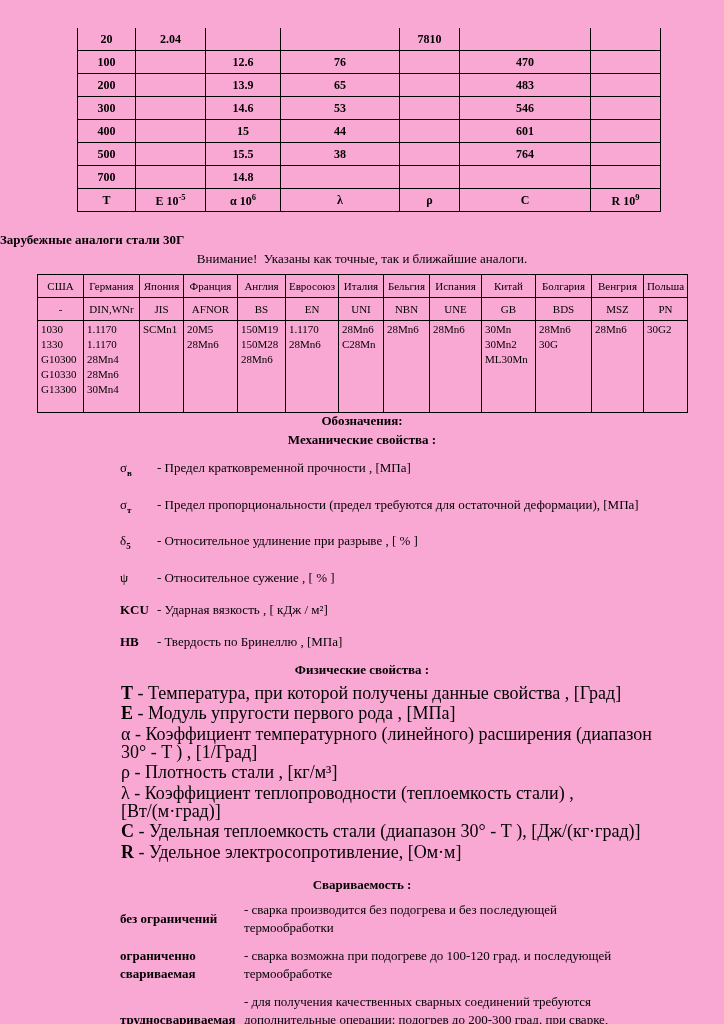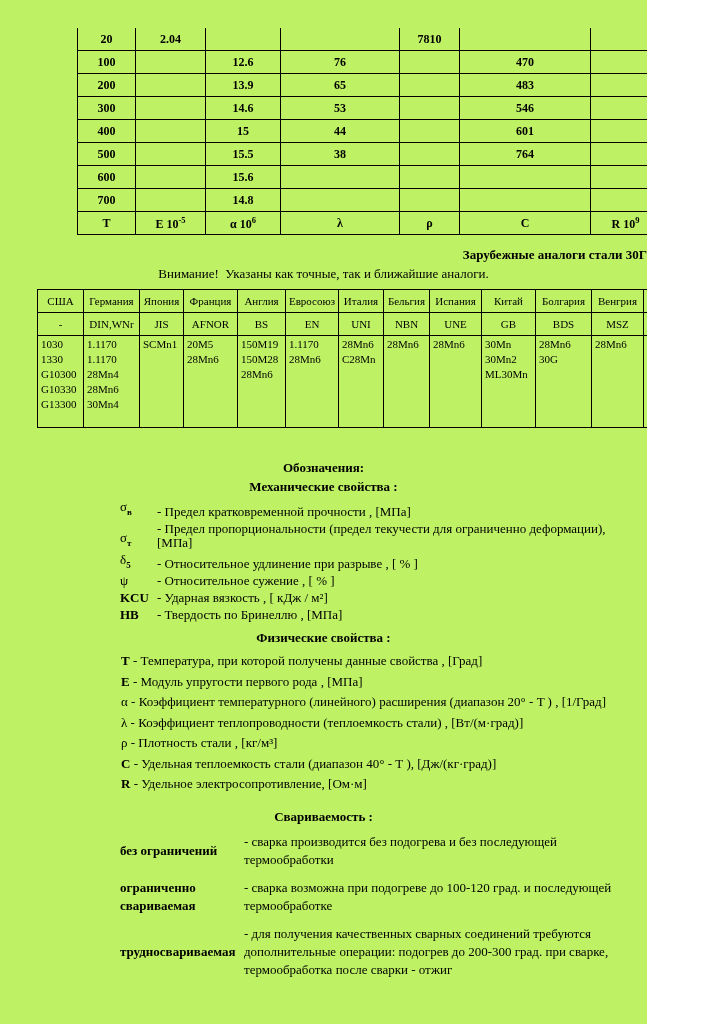--- a/index.html
+++ b/index.html
@@ -1,19 +1,19 @@
 <!DOCTYPE html>
 <html><head>
 <meta charset="utf-8">
 <style>
   html,body{margin:0;padding:0;background:#fff;}
   .page{
     position:relative;
-    width:647px;height:1024px;
-    background:#bef264;color:#000;
+    width:724px;height:1024px;
+    background:#f9a8d4;color:#000;
     font-family:"Liberation Serif","DejaVu Serif",serif;
     overflow:hidden;
   }
   
   table{border-collapse:collapse;}
   .props-table{
     table-layout:fixed;width:583px;
     margin:28px 0 0 77px;
     font-size:12px;
   }
@@ -22,22 +22,22 @@
     height:22px;
     text-align:center;
     font-weight:bold;
     padding:0 2px;
     overflow:hidden;
   }
   .props-table tr.first-row td{border-top:none;}
   .props-table sup{font-size:8.5px;vertical-align:super;letter-spacing:0;}
   
   .analogs-title{
-    margin-top:12px;
-    text-align:right;font-weight:bold;font-size:13px;
+    margin-top:20px;
+    text-align:left;font-weight:bold;font-size:13px;
   }
   .analogs-attention{
     margin-top:3px;
     text-align:center;font-size:13px;
     white-space:pre-wrap;
   }
   .analogs-table{
     table-layout:fixed;width:650px;
     margin:7px 0 0 37px;
     font-size:11px;
@@ -51,38 +51,38 @@
   .analogs-table tr.hdr td{height:20px;}
   .analogs-table tr.vals td{
     vertical-align:top;text-align:left;
     padding:1px 1px 8px 3px;
     height:82px;line-height:15px;
   }
   
   .heading{
     text-align:center;font-weight:bold;font-size:13px;
   }
-  .h-designations{margin-top:32px;}
+  .h-designations{}
   .h-mechanical{margin-top:3px;}
   .h-physical{margin-top:8px;}
   .h-weldability{margin-top:16px;}
   .def-list{margin-top:5px;}
   .def-row{
-    display:flex;align-items:flex-end;
-    margin:0 0 3px 120px;
-    font-size:13px;line-height:14px;
+    display:flex;align-items:flex-start;
+    margin:8px 0 3px 120px;
+    font-size:13px;line-height:24px;
   }
   .def-sym{flex:none;width:37px;}
   .def-sym.b{font-weight:bold;}
   .def-sym sub{font-size:9px;font-weight:bold;vertical-align:sub;}
   .def-text{width:485px;}
   .phys-list{margin-top:6px;}
   .phys-row{
     margin:0 0 2.5px 121px;
-    font-size:13px;line-height:18px;width:540px;
+    font-size:18px;line-height:18px;width:540px;
   }
   .phys-sym.b{font-weight:bold;}
   
   .weld-list{margin-top:8px;}
   .weld-row{
     display:flex;align-items:center;
     margin:0 0 10px 120px;
     font-size:13px;line-height:18px;
   }
   .weld-term{flex:none;width:124px;font-weight:bold;}
@@ -149,29 +149,20 @@
           <td>601</td>
           <td></td>
         </tr>
         <tr>
           <td>500</td>
           <td></td>
           <td>15.5</td>
           <td>38</td>
           <td></td>
           <td>764</td>
-          <td></td>
-        </tr>
-        <tr>
-          <td>600</td>
-          <td></td>
-          <td>15.6</td>
-          <td></td>
-          <td></td>
-          <td></td>
           <td></td>
         </tr>
         <tr>
           <td>700</td>
           <td></td>
           <td>14.8</td>
           <td></td>
           <td></td>
           <td></td>
           <td></td>
@@ -300,21 +291,21 @@
 
   <div class="heading h-designations">Обозначения:</div>
   <div class="heading h-mechanical">Механические свойства :</div>
   <div class="def-list" id="mech-list">
       <div class="def-row">
         <span class="def-sym">σ<sub>в</sub></span>
         <span class="def-text">- Предел кратковременной прочности , [МПа]</span>
       </div>
       <div class="def-row">
         <span class="def-sym">σ<sub>т</sub></span>
-        <span class="def-text">- Предел пропорциональности (предел текучести для ограниченно деформации), [МПа]</span>
+        <span class="def-text">- Предел пропорциональности (предел требуются для остаточной деформации), [МПа]</span>
       </div>
       <div class="def-row">
         <span class="def-sym">δ<sub>5</sub></span>
         <span class="def-text">- Относительное удлинение при разрыве , [ % ]</span>
       </div>
       <div class="def-row">
         <span class="def-sym">ψ</span>
         <span class="def-text">- Относительное сужение , [ % ]</span>
       </div>
       <div class="def-row">
@@ -324,24 +315,24 @@
       <div class="def-row">
         <span class="def-sym b">HB</span>
         <span class="def-text">- Твердость по Бринеллю , [МПа]</span>
       </div>
     </div>
 
   <div class="heading h-physical">Физические свойства :</div>
   <div class="phys-list" id="phys-list">
       <div class="phys-row"><span class="phys-sym b">T</span><span class="phys-text"> - Температура, при которой получены данные свойства , [Град]</span></div>
       <div class="phys-row"><span class="phys-sym b">E</span><span class="phys-text"> - Модуль упругости первого рода , [МПа]</span></div>
-      <div class="phys-row"><span class="phys-sym">α</span><span class="phys-text"> - Коэффициент температурного (линейного) расширения (диапазон 20° - T ) , [1/Град]</span></div>
+      <div class="phys-row"><span class="phys-sym">α</span><span class="phys-text"> - Коэффициент температурного (линейного) расширения (диапазон 30° - T ) , [1/Град]</span></div>
+      <div class="phys-row"><span class="phys-sym">ρ</span><span class="phys-text"> - Плотность стали , [кг/м³]</span></div>
       <div class="phys-row"><span class="phys-sym">λ</span><span class="phys-text"> - Коэффициент теплопроводности (теплоемкость стали) , [Вт/(м·град)]</span></div>
-      <div class="phys-row"><span class="phys-sym">ρ</span><span class="phys-text"> - Плотность стали , [кг/м³]</span></div>
-      <div class="phys-row"><span class="phys-sym b">C</span><span class="phys-text"> - Удельная теплоемкость стали (диапазон 40° - Т ), [Дж/(кг·град)]</span></div>
+      <div class="phys-row"><span class="phys-sym b">C</span><span class="phys-text"> - Удельная теплоемкость стали (диапазон 30° - Т ), [Дж/(кг·град)]</span></div>
       <div class="phys-row"><span class="phys-sym b">R</span><span class="phys-text"> - Удельное электросопротивление, [Ом·м]</span></div>
     </div>
 
   <div class="heading h-weldability">Свариваемость :</div>
   <div class="weld-list" id="weld-list">
       <div class="weld-row">
         <span class="weld-term">без ограничений</span>
         <span class="weld-text">- сварка производится без подогрева и без последующей термообработки</span>
       </div>
       <div class="weld-row">

